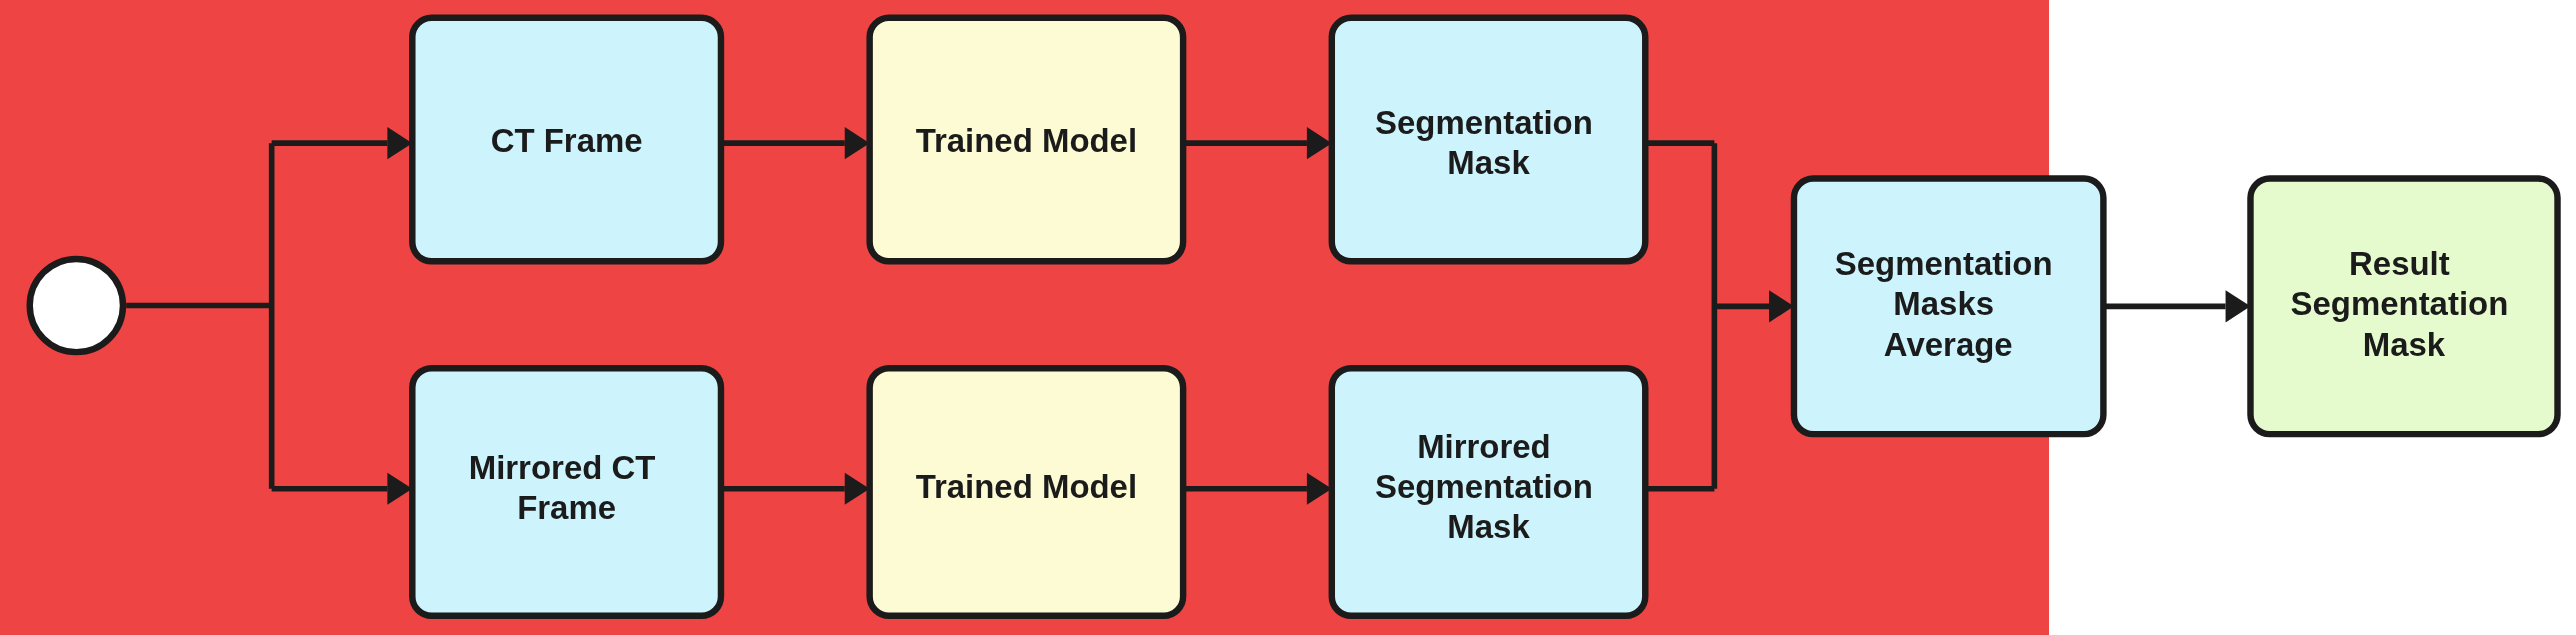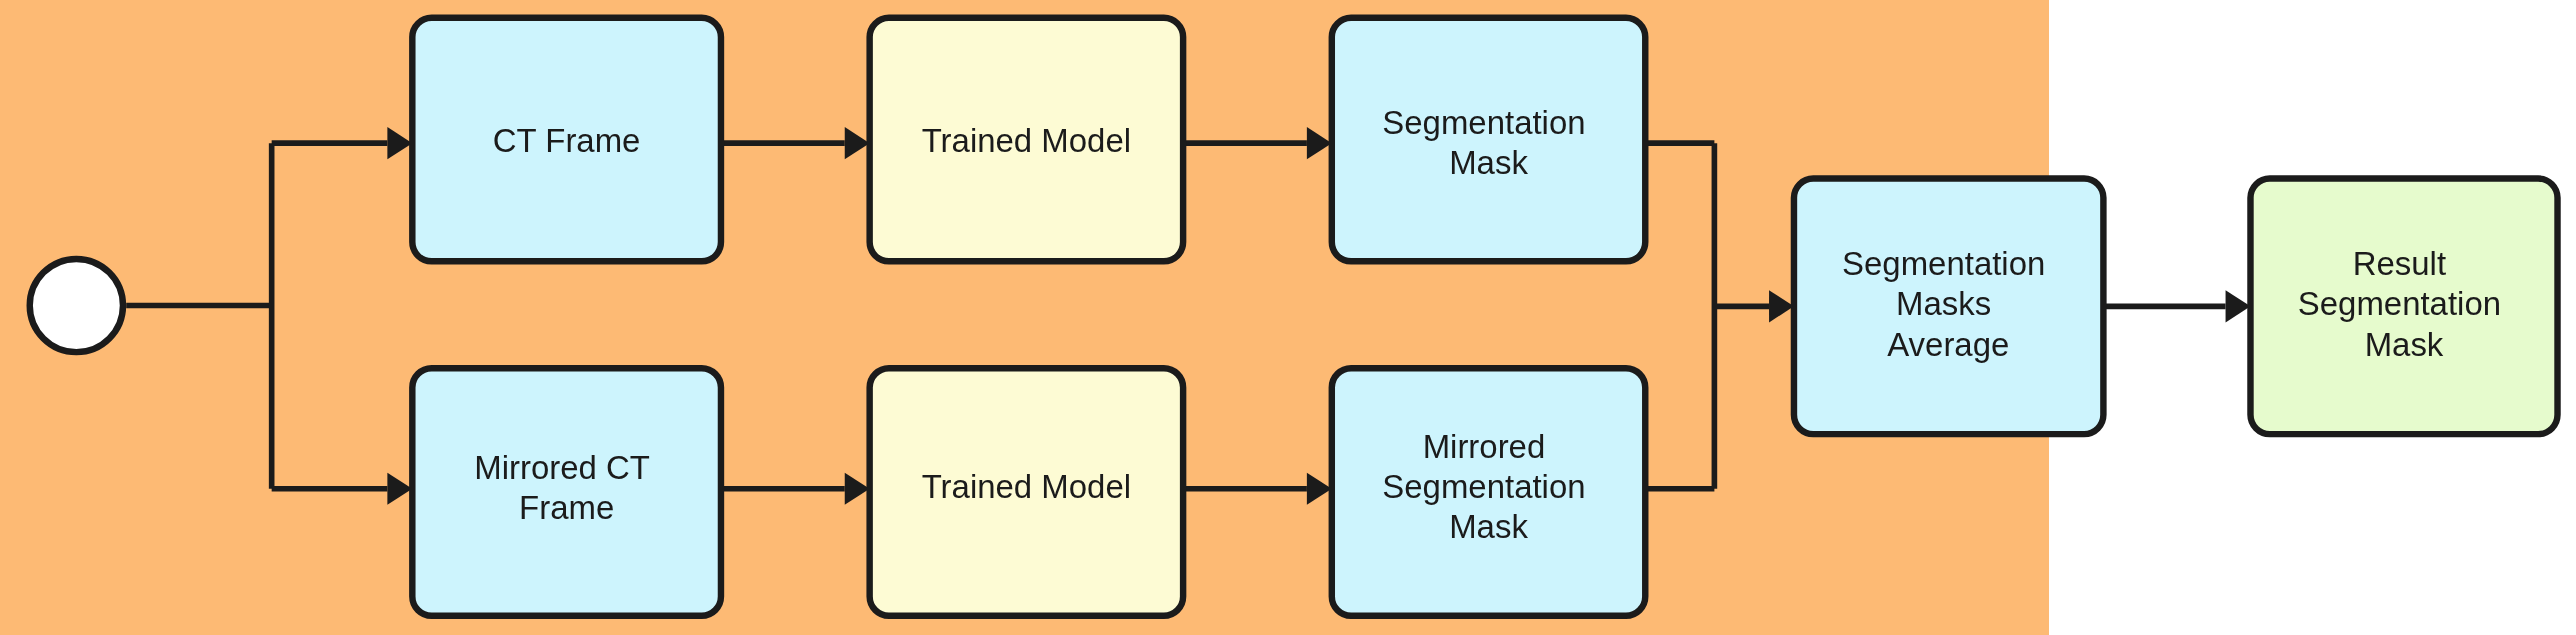--- a/index.html
+++ b/index.html
@@ -11,21 +11,22 @@
   body {
     width: 2576px;
     height: 636px;
     overflow: hidden;
     font-family: "Liberation Sans", sans-serif;
   }
   #diagram-root {
     position: relative;
     width: 2049px;
     height: 636px;
-    background: #fdba74;
+    background: #ef4444;
+    font-weight: bold;
   }
   svg.flowchart {
     display: block;
     width: 2576px;
     height: 636px;
   }
   .node-shape {
     stroke: #1b1b1b;
     stroke-width: 8;
   }

